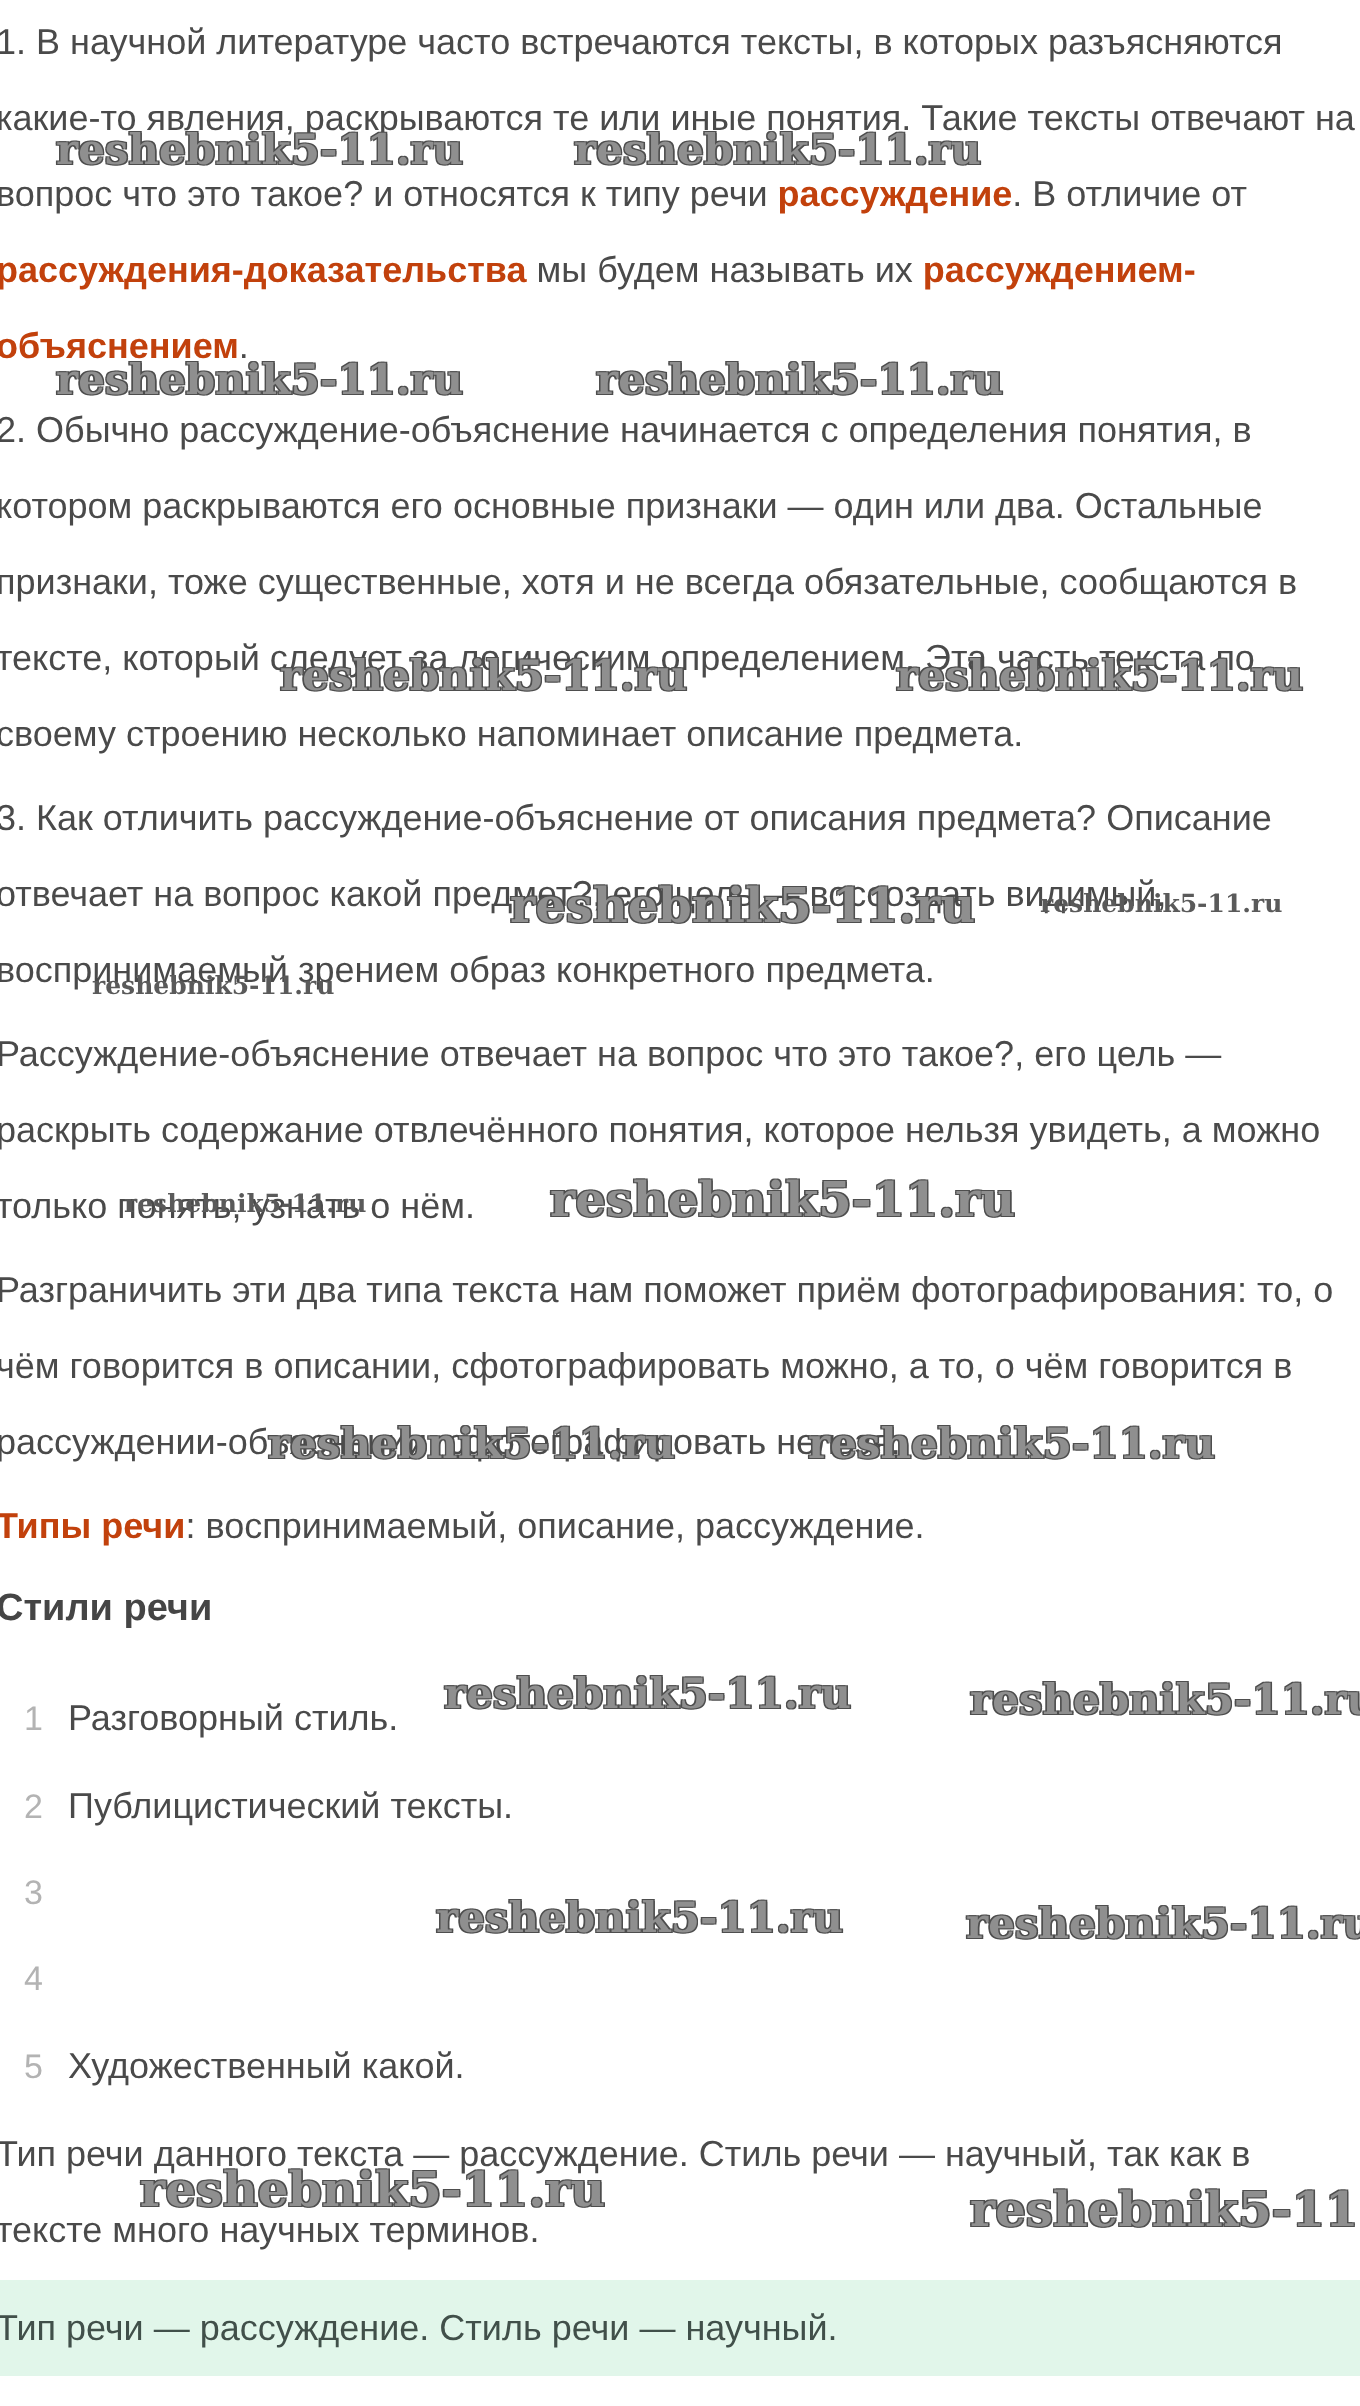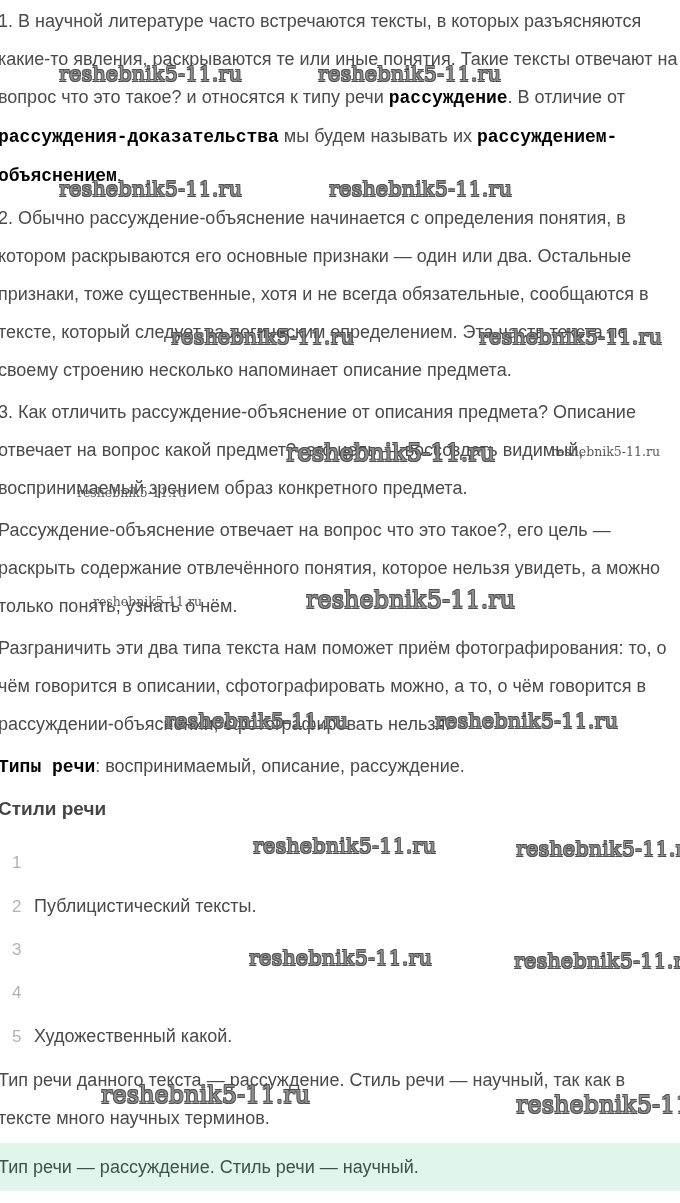--- a/index.html
+++ b/index.html
@@ -21,21 +21,21 @@
     position: relative;
     z-index: 1;
     margin-left: -2px; 
   }
   p.para {
     margin: 0 0 4px 0;
     font-size: 18px;
     line-height: 38px;
     letter-spacing: 0;
   }
-  p.para strong { font-weight: 700; color: #000000; font-family: Liberation Mono, monospace; }
+  p.para strong { font-weight: 700; color: #c2410c; }
   h2.styles-heading {
     font-size: 19px;
     line-height: 38px;
     font-weight: 700;
     color: #454545;
     margin: 2px 0 16px 0;
   }
   .list { margin: 0 0 0 0; }
   .list-row {
     display: flex;
@@ -58,31 +58,30 @@
     color: #41504a;
     font-size: 18px;
     line-height: 38px;
     padding: 5px 10px 5px 0;
   }
   
   .wm {
     position: absolute;
     z-index: 2;
     font-family: "DejaVu Serif", serif;
-    font-weight: 400;
+    font-weight: 700;
     white-space: nowrap;
     line-height: 1;
     pointer-events: none;
     color: #8f8f8f;
     text-shadow:
       0.7px 0.7px 0 #4e4e4e,
      -0.7px -0.7px 0 #4e4e4e,
       0.7px -0.7px 0 #4e4e4e,
      -0.7px 0.7px 0 #4e4e4e;
-    margin-left: 31px;
   }
   .wm-l  { font-size: 21px; }
   .wm-xl { font-size: 24px; }
   .wm-s  { font-size: 12.5px; color: #5a5a5a; text-shadow: none; }
 </style>
 </head>
 <body>
 
 <div class="page">
 
@@ -120,20 +119,21 @@
 
     <p class="para">Разграничить эти два типа текста нам поможет приём фотографирования: то, о чём говорится в описании, сфотографировать можно, а то, о чём говорится в рассуждении-объяснении, сфотографировать нельзя.</p>
 
     <p class="para"><strong>Типы речи</strong><span>: воспринимаемый, описание, рассуждение.</span></p>
 
     <h2 class="styles-heading">Стили речи</h2>
 
     <div class="list">
       <div class="list-row">
         <span class="num">1</span>
+        <span class="label">Разговорный стиль.</span>
       </div>
       <div class="list-row">
         <span class="num">2</span>
         <span class="label">Публицистический тексты.</span>
       </div>
       <div class="list-row">
         <span class="num">3</span>
       </div>
       <div class="list-row">
         <span class="num">4</span>

